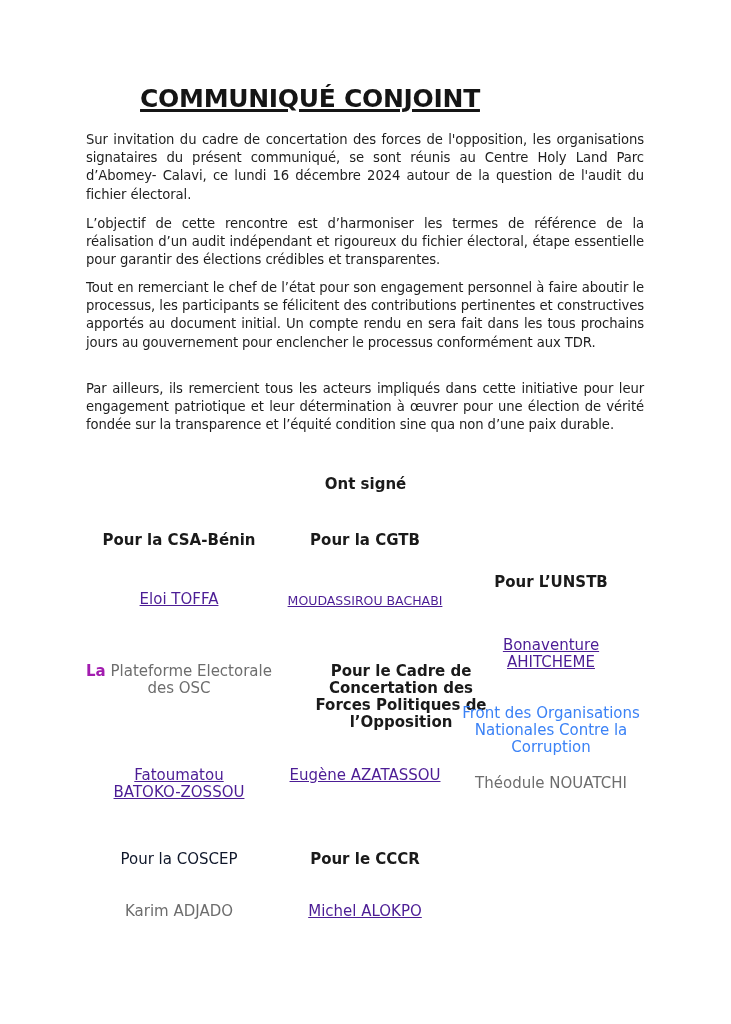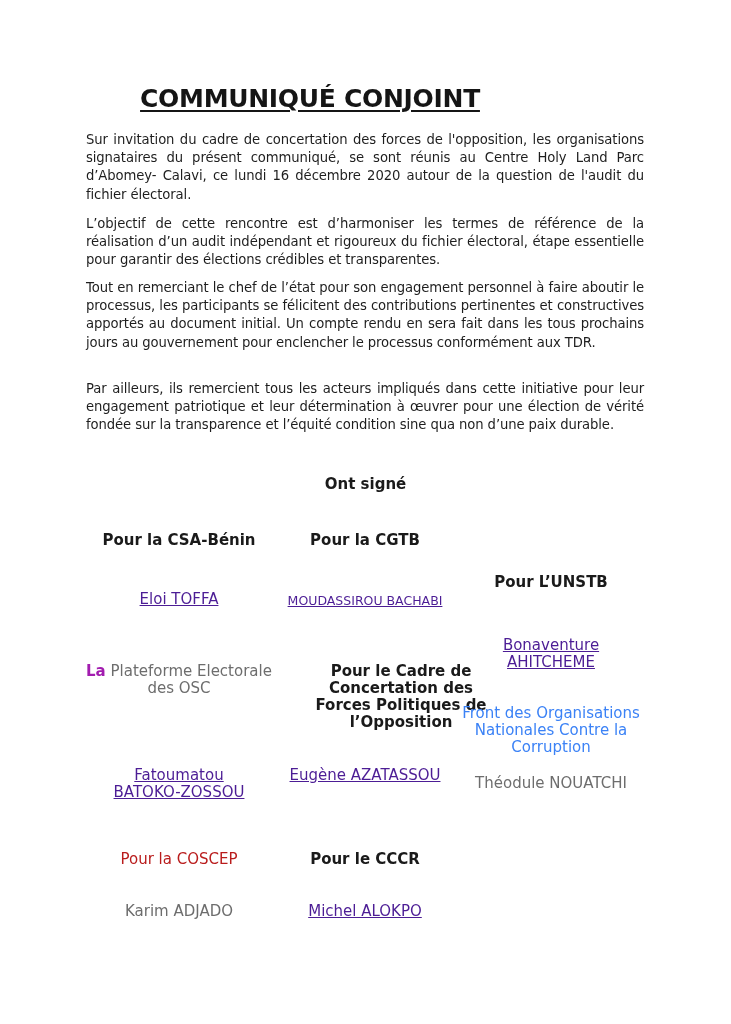--- a/index.html
+++ b/index.html
@@ -5,20 +5,21 @@
   html, body { margin: 0; padding: 0; background: #ffffff; }
   body {
     width: 731px; height: 1024px; position: relative; overflow: hidden;
     font-family: "DejaVu Sans", "Liberation Sans", sans-serif;
     color: #1c1c1c;
   }
   .title {
     position: absolute; left: 0; top: 84px; width: 620px; text-align: center;
     font-size: 25px; font-weight: bold; letter-spacing: -0.3px;
     color: #151515;
+    text-decoration: underline;
   }
   .title span { text-decoration: underline; text-decoration-thickness: 2px; text-underline-offset: 3px; }
   .para {
     position: absolute; left: 86px; width: 558px;
     font-size: 13.2px; line-height: 18.2px; text-align: justify;
     color: #1e1e1e; letter-spacing: -0.1px;
   }
   #p1 { top: 131px; }
   #p2 { top: 215px; }
   #p3 { top: 279px; }
@@ -33,21 +34,21 @@
   .col2 { left: 272px; width: 186px; }
   .col3 { left: 458px; width: 186px; margin-top: 42px; }
 </style>
 </head>
 <body>
 
 <div class="title">
   <span>COMMUNIQUÉ CONJOINT</span>
 </div>
 
-<p class="para" id="p1" style="margin:0">Sur invitation du cadre de concertation des forces de l'opposition, les organisations signataires du présent communiqué, se sont réunis au Centre Holy Land Parc d’Abomey- Calavi, ce lundi 16 décembre 2020 autour de la question de l'audit du fichier électoral.</p>
+<p class="para" id="p1" style="margin:0">Sur invitation du cadre de concertation des forces de l'opposition, les organisations signataires du présent communiqué, se sont réunis au Centre Holy Land Parc d’Abomey- Calavi, ce lundi 16 décembre 2024 autour de la question de l'audit du fichier électoral.</p>
 <p class="para" id="p2" style="margin:0">L’objectif de cette rencontre est d’harmoniser les termes de référence de la réalisation d’un audit indépendant et rigoureux du fichier électoral, étape essentielle pour garantir des élections crédibles et transparentes.</p>
 <p class="para" id="p3" style="margin:0">Tout en remerciant le chef de l’état pour son engagement personnel à faire aboutir le processus, les participants se félicitent des contributions pertinentes et constructives apportés au document initial. Un compte rendu en sera fait dans les tous prochains jours au gouvernement pour enclencher le processus conformément aux TDR.</p>
 <p class="para" id="p4" style="margin:0">Par ailleurs, ils remercient tous les acteurs impliqués dans cette initiative pour leur engagement patriotique et leur détermination à œuvrer pour une élection de vérité fondée sur la transparence et l’équité condition sine qua non d’une paix durable.</p>
 
 <div class="center bold" style="left:0; width:731px; top:476px;">Ont signé</div>
 
 <div class="center bold col1" style="top:532px;">Pour la CSA-Bénin</div>
 <div class="center bold col2" style="top:532px;">Pour la CGTB</div>
 <div class="center bold col3" style="top:532px;">Pour L’UNSTB</div>
 
@@ -59,17 +60,17 @@
   <span style="color:#a21caf; font-weight:bold;">La</span>
   <span>Plateforme Electorale des OSC</span>
 </div>
 <div class="center bold col2" style="top:663px;margin-left:36px;">Pour le Cadre de Concertation des Forces Politiques de l’Opposition</div>
 <div class="center gray col3" style="top:663px; color:#3b82f6;">Front des Organisations Nationales Contre la Corruption</div>
 
 <div class="center dark col1" style="top:767px; width:160px; left:99px;">Fatoumatou BATOKO-ZOSSOU</div>
 <div class="center dark col2" style="top:767px;">Eugène AZATASSOU</div>
 <div class="center gray col3" style="top:733px;">Théodule NOUATCHI</div>
 
-<div class="center gray col1" style="top:851px; color:#b91c1c;text-align:center;">Pour la COSCEP</div>
+<div class="center gray col1" style="top:851px; color:#0f172a;text-align:center;">Pour la COSCEP</div>
 <div class="center bold col2" style="top:851px;">Pour le CCCR</div>
 
 <div class="center gray col1" style="top:903px;">Karim ADJADO</div>
 <div class="center dark col2" style="top:903px;text-align:center;">Michel ALOKPO</div>
 
 </body></html>

